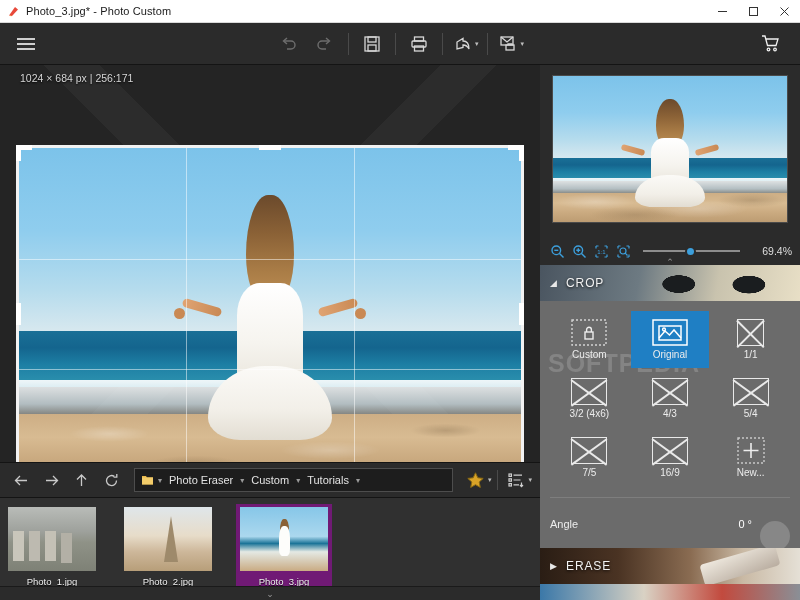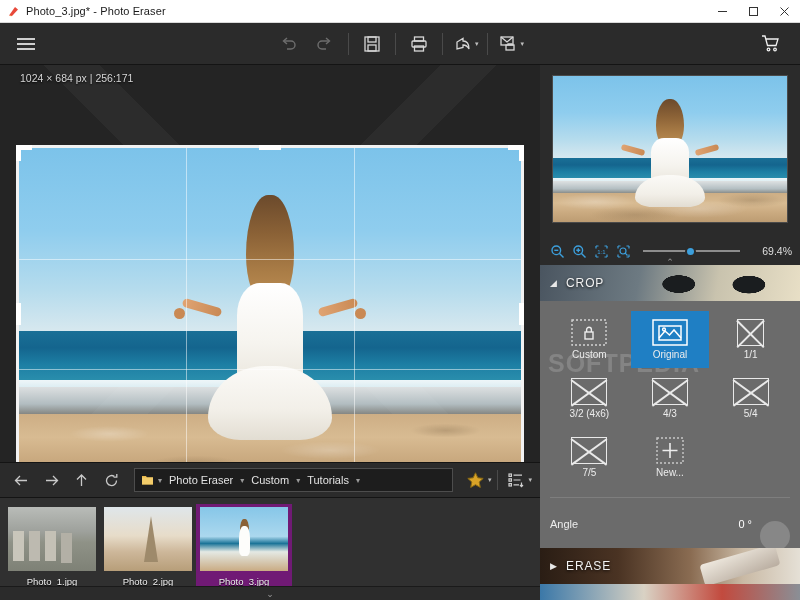--- a/index.html
+++ b/index.html
@@ -136,21 +136,21 @@
   .crumb-ico { width:16px; display:flex; align-items:center; justify-content:center; }
   .crumb { font-size:11px; color:#e2e2e2; padding: 0 4px; white-space:nowrap; }
   .crumb-sep { font-size:8px; color:#9a9a9a; padding: 0 1px; }
   .crumb-fill { flex:1; }
   .nsep { width:1px; height:20px; background:#4a4a4a; margin:0 4px; }
   .nbtn-drop { display:flex; align-items:center; height:28px; padding:0 2px 0 5px; }
 
   
   .thumbs {
     flex: 0 0 102px; background: #303030; display:flex; align-items:flex-start;
-    padding: 6px 0 0 4px; gap: 0; position:relative; overflow:hidden;
+    padding: 6px 0 0 4px; gap: 20px; position:relative; overflow:hidden;
   }
   .thumb { width:96px; height:90px; display:flex; flex-direction:column; align-items:center;
            justify-content:flex-start; padding-top:3px; }
   .thumb.sel { background:#701a75; }
   .thumb .pic { width:88px; height:64px; overflow:hidden; position:relative; }
   .thumb .cap { font-size:9.5px; color:#f0f0f0; margin-top:5px; text-shadow:0 1px 1px #000; }
   .t1 { background: linear-gradient(to bottom,#b9bcb8 0%,#9ea19c 38%,#8f9287 55%,#7e8176 100%); }
   .t1:after { content:''; position:absolute; left:6%; top:38%; width:12%; height:46%;
               background:#c9c6bb; box-shadow: 16px 0 0 #bdbab0, 32px 0 0 #c4c1b6, 48px 2px 0 #b3b0a6; }
   .t2 { background: linear-gradient(to bottom,#dfe6ea 0%,#e7dcc9 45%,#cdb79a 70%,#b79e79 100%); }
@@ -248,21 +248,21 @@
 
 <div class="app">
 
   <div class="titlebar">
     <div class="tb-icon">
       <svg width="13" height="13" viewBox="0 0 13 13">
         <path d="M2 10.5 L8 2 L11 4.5 L5 11 Z" fill="#e8483a"></path>
         <path d="M2 10.5 L4 11.2 L5 11 Z" fill="#f5c518"></path>
       </svg>
     </div>
-    <div class="tb-title">Photo_3.jpg* - Photo Eraser</div>
+    <div class="tb-title">Photo_3.jpg* - Photo Custom</div>
     <div class="tb-spacer"></div>
     <div class="win-btns">
       <div class="win-btn">
         <svg width="11" height="11" viewBox="0 0 11 11">
             <rect x="1" y="5" width="9" height="1" fill="#333"></rect>
           </svg>
       </div>
       <div class="win-btn">
         <svg width="11" height="11" viewBox="0 0 11 11">
             <rect x="1.5" y="1.5" width="8" height="8" fill="none" stroke="#333" stroke-width="1"></rect>
@@ -571,20 +571,26 @@
           </div>
 
           <div class="preset">
             <div class="glyph">
                 <div class="rect-x"></div>
               </div>
             <div class="lbl">7/5</div>
           </div>
           <div class="preset">
             <div class="glyph">
+                <div class="rect-x"></div>
+              </div>
+            <div class="lbl">16/9</div>
+          </div>
+          <div class="preset">
+            <div class="glyph">
               <svg width="36" height="27" viewBox="0 0 36 27" fill="none" stroke="#c9c9c9" stroke-width="1.4">
                 <rect x="5" y="1" width="26" height="25" stroke-dasharray="2 2"></rect>
                 <path d="M18 6 V21 M10.5 13.5 H25.5" stroke="#ededed" stroke-width="1.6"></path>
                 </svg>
             </div>
             <div class="lbl">New...</div>
           </div>
         </div>
 
         <div class="divider"></div>

